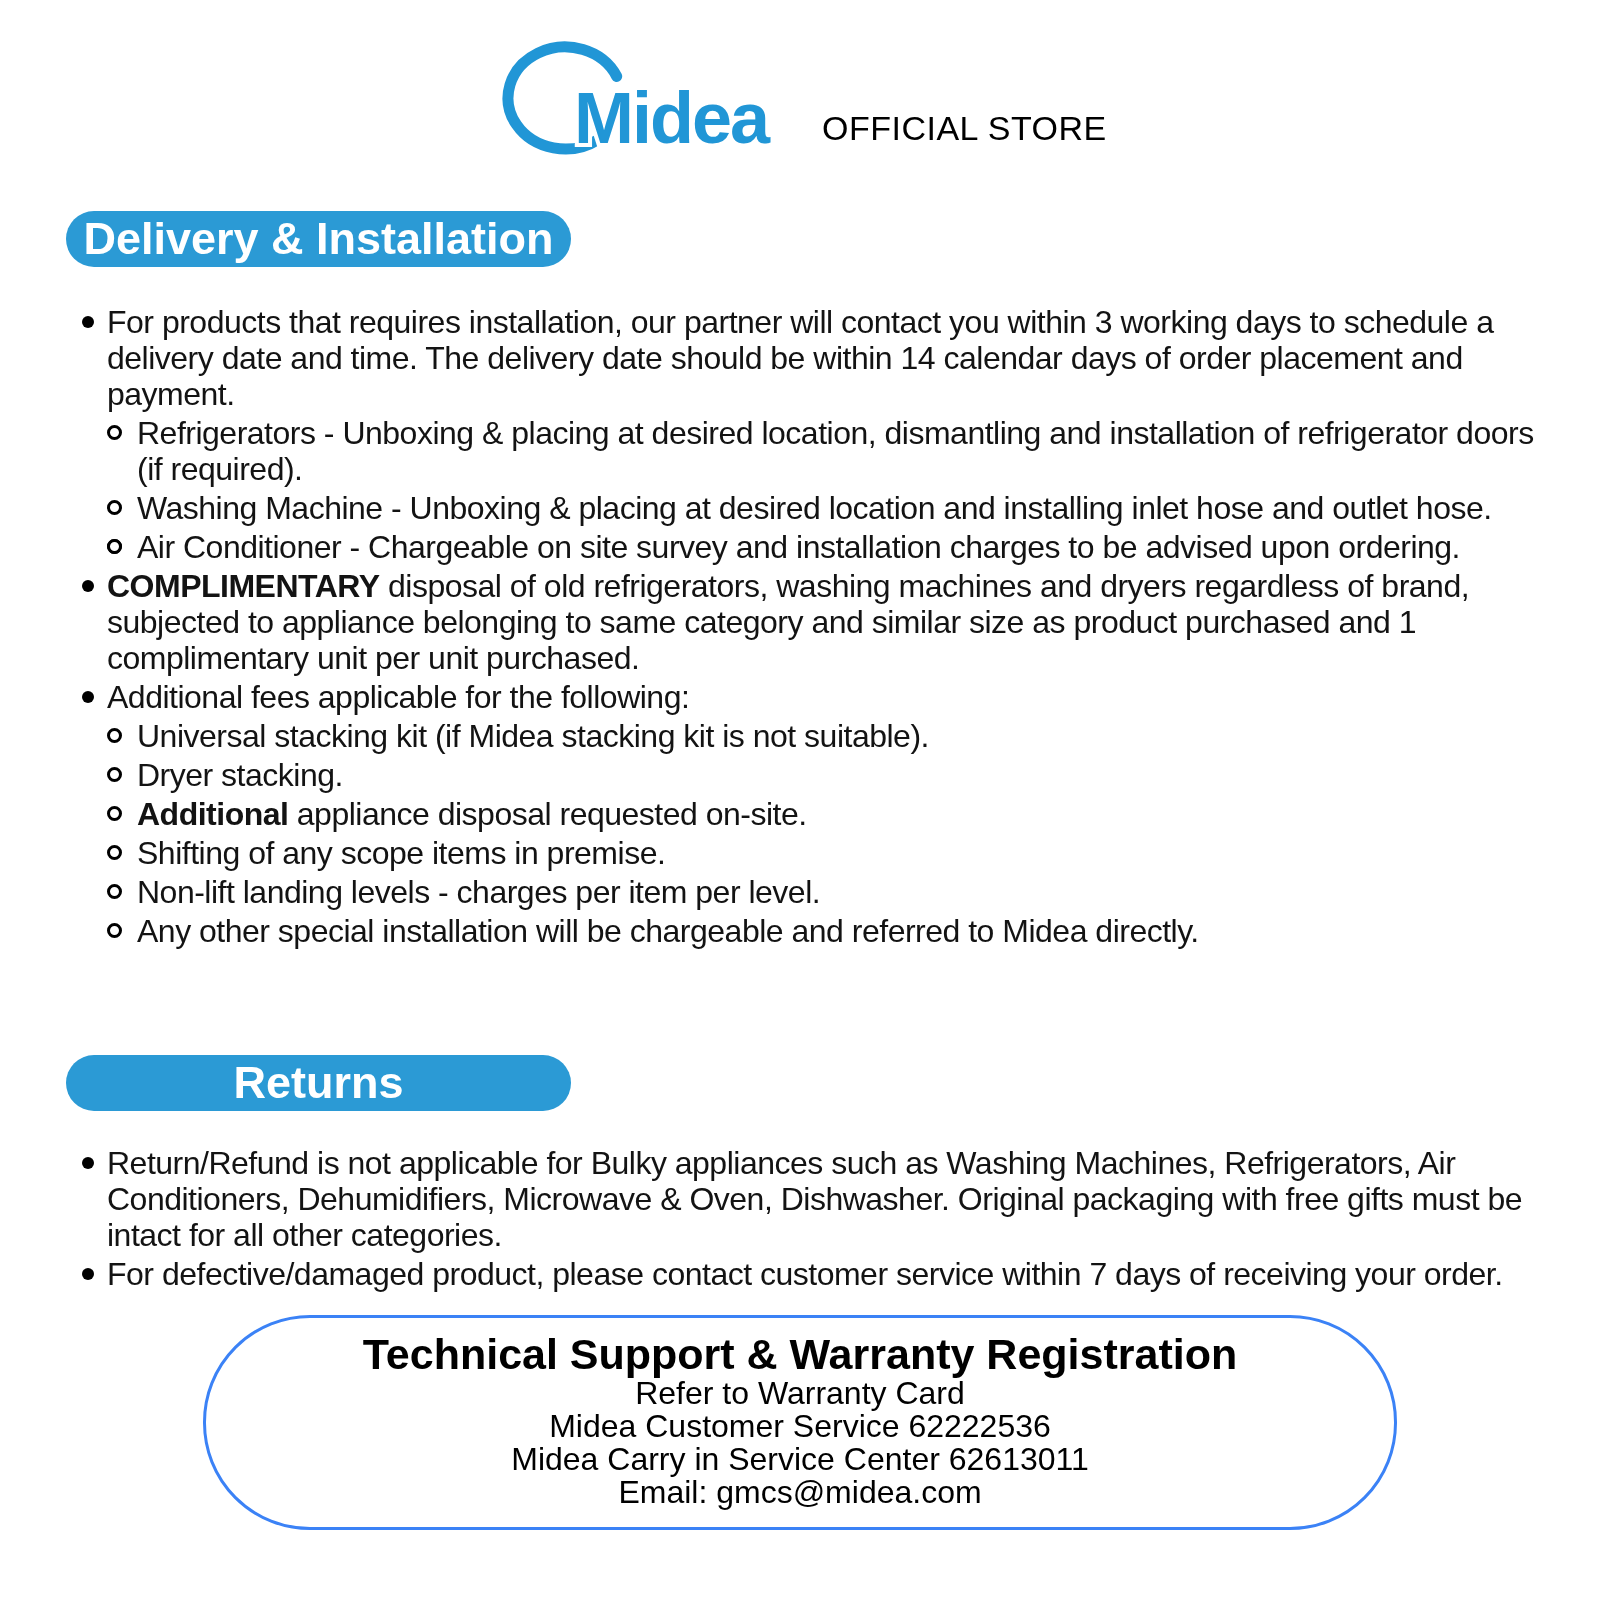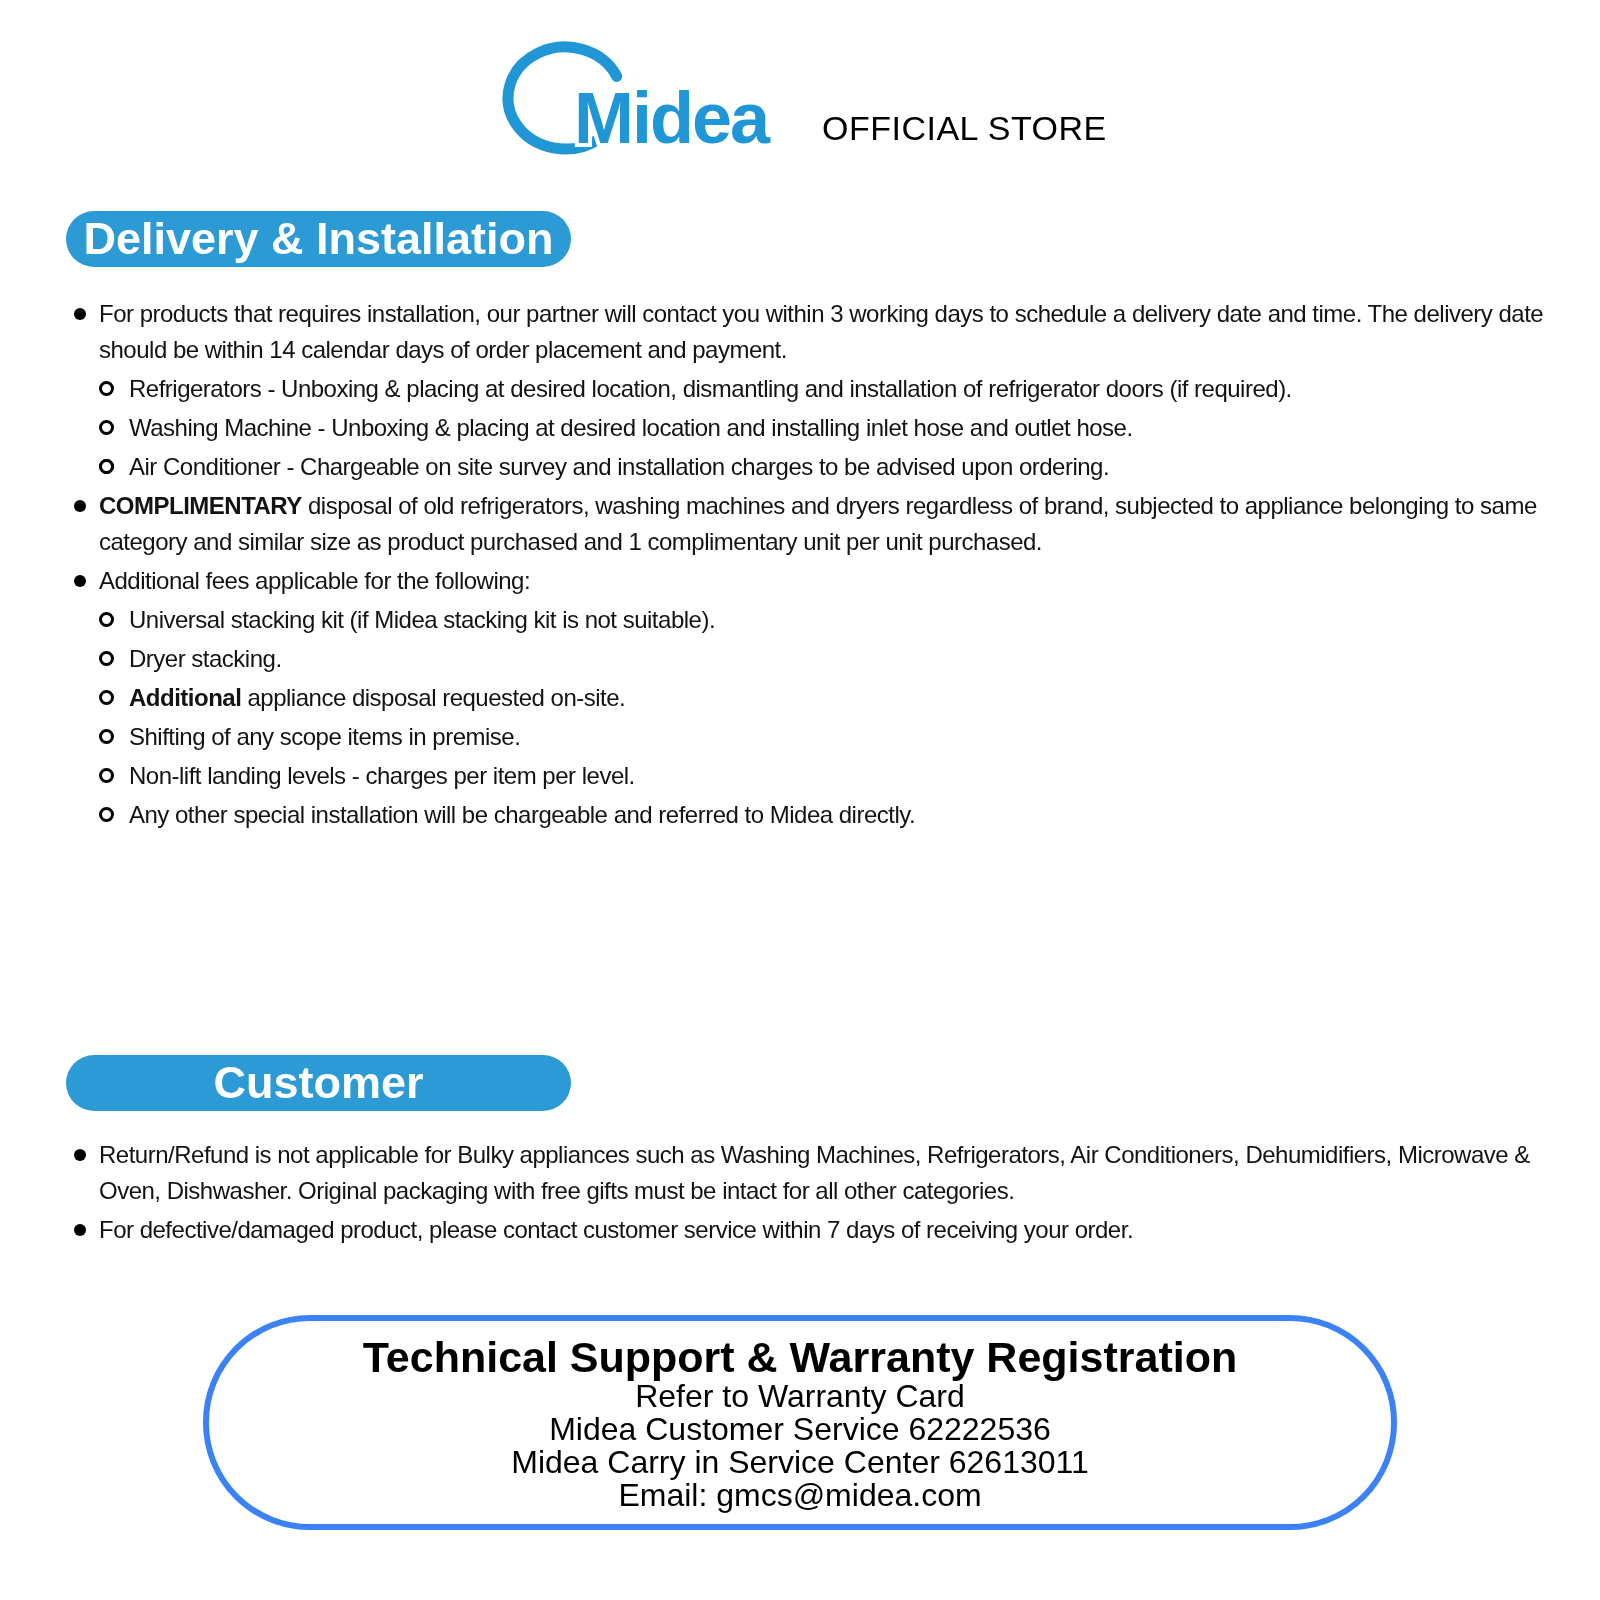--- a/index.html
+++ b/index.html
@@ -24,22 +24,22 @@
     background:#2B9AD5; border-radius:32px;
     color:#fff; font-weight:bold; font-size:45px;
     display:flex; align-items:center; justify-content:center;
     white-space:nowrap;
   }
   #pill-delivery { left:66px; top:211px; }
   #pill-returns  { left:66px; top:1055px; }
 
   
   ul.bullets {
-    position:absolute; list-style:none; margin:4px; padding:0;
-    width:1482px; font-size:24px; line-height:36px; letter-spacing:-0.5px;
+    position:absolute; list-style:none; margin:12px; padding:0;
+    width:1482px; font-size:32px; line-height:36px; letter-spacing:-0.5px;
   }
   #list-delivery { left:66px; top:292px; }
   #list-returns  { left:66px; top:1133px; }
   li.item { position:relative; margin-bottom:3px; }
   li.lvl1 { padding-left:29px; }
   li.lvl2 { padding-left:59px; }
   li .marker { position:absolute; display:block; }
   li.lvl1 .marker {
     left:4px; top:12px; width:12px; height:12px;
     border-radius:50%; background:#000;
@@ -48,21 +48,21 @@
     left:29px; top:10px; width:15px; height:15px;
     border-radius:50%; border:3.5px solid #000;
     box-sizing:border-box; background:#fff;
   }
   li b { font-weight:bold; }
 
   
   .support-box {
     position:absolute; left:203px; top:1315px;
     width:1194px; height:215px; box-sizing:border-box;
-    border:6px solid #3b82f6; border-radius:107px;
+    border:3px solid #3b82f6; border-radius:107px;
     background:#fff; text-align:center;
   }
   .support-title {
     margin-top:13px; font-size:43px; font-weight:bold; line-height:46px;
     color:#000;
   }
   .support-line { font-size:32px; line-height:33px; color:#000; }
 </style>
 </head>
 <body>
@@ -83,21 +83,21 @@
     <li class="item lvl1"><span class="marker"></span><span class="txt"><b>COMPLIMENTARY</b> disposal of old refrigerators, washing machines and dryers regardless of brand, subjected to appliance belonging to same category and similar size as product purchased and 1 complimentary unit per unit purchased.</span></li>
     <li class="item lvl1"><span class="marker"></span><span class="txt">Additional fees applicable for the following:</span></li>
     <li class="item lvl2"><span class="marker"></span><span class="txt">Universal stacking kit (if Midea stacking kit is not suitable).</span></li>
     <li class="item lvl2"><span class="marker"></span><span class="txt">Dryer stacking.</span></li>
     <li class="item lvl2"><span class="marker"></span><span class="txt"><b>Additional</b> appliance disposal requested on-site.</span></li>
     <li class="item lvl2"><span class="marker"></span><span class="txt">Shifting of any scope items in premise.</span></li>
     <li class="item lvl2"><span class="marker"></span><span class="txt">Non-lift landing levels - charges per item per level.</span></li>
     <li class="item lvl2"><span class="marker"></span><span class="txt">Any other special installation will be chargeable and referred to Midea directly.</span></li>
   </ul>
 
-<div class="pill" id="pill-returns">Customer</div>
+<div class="pill" id="pill-returns">Returns</div>
 <ul class="bullets" id="list-returns">
     <li class="item lvl1"><span class="marker"></span><span class="txt">Return/Refund is not applicable for Bulky appliances such as Washing Machines, Refrigerators, Air Conditioners, Dehumidifiers, Microwave &amp; Oven, Dishwasher. Original packaging with free gifts must be intact for all other categories.</span></li>
     <li class="item lvl1"><span class="marker"></span><span class="txt">For defective/damaged product, please contact customer service within 7 days of receiving your order.</span></li>
   </ul>
 
 <div class="support-box">
   <div class="support-title">Technical Support &amp; Warranty Registration</div>
   <div class="support-line">Refer to Warranty Card</div>
   <div class="support-line">Midea Customer Service 62222536</div>
   <div class="support-line">Midea Carry in Service Center 62613011</div>

